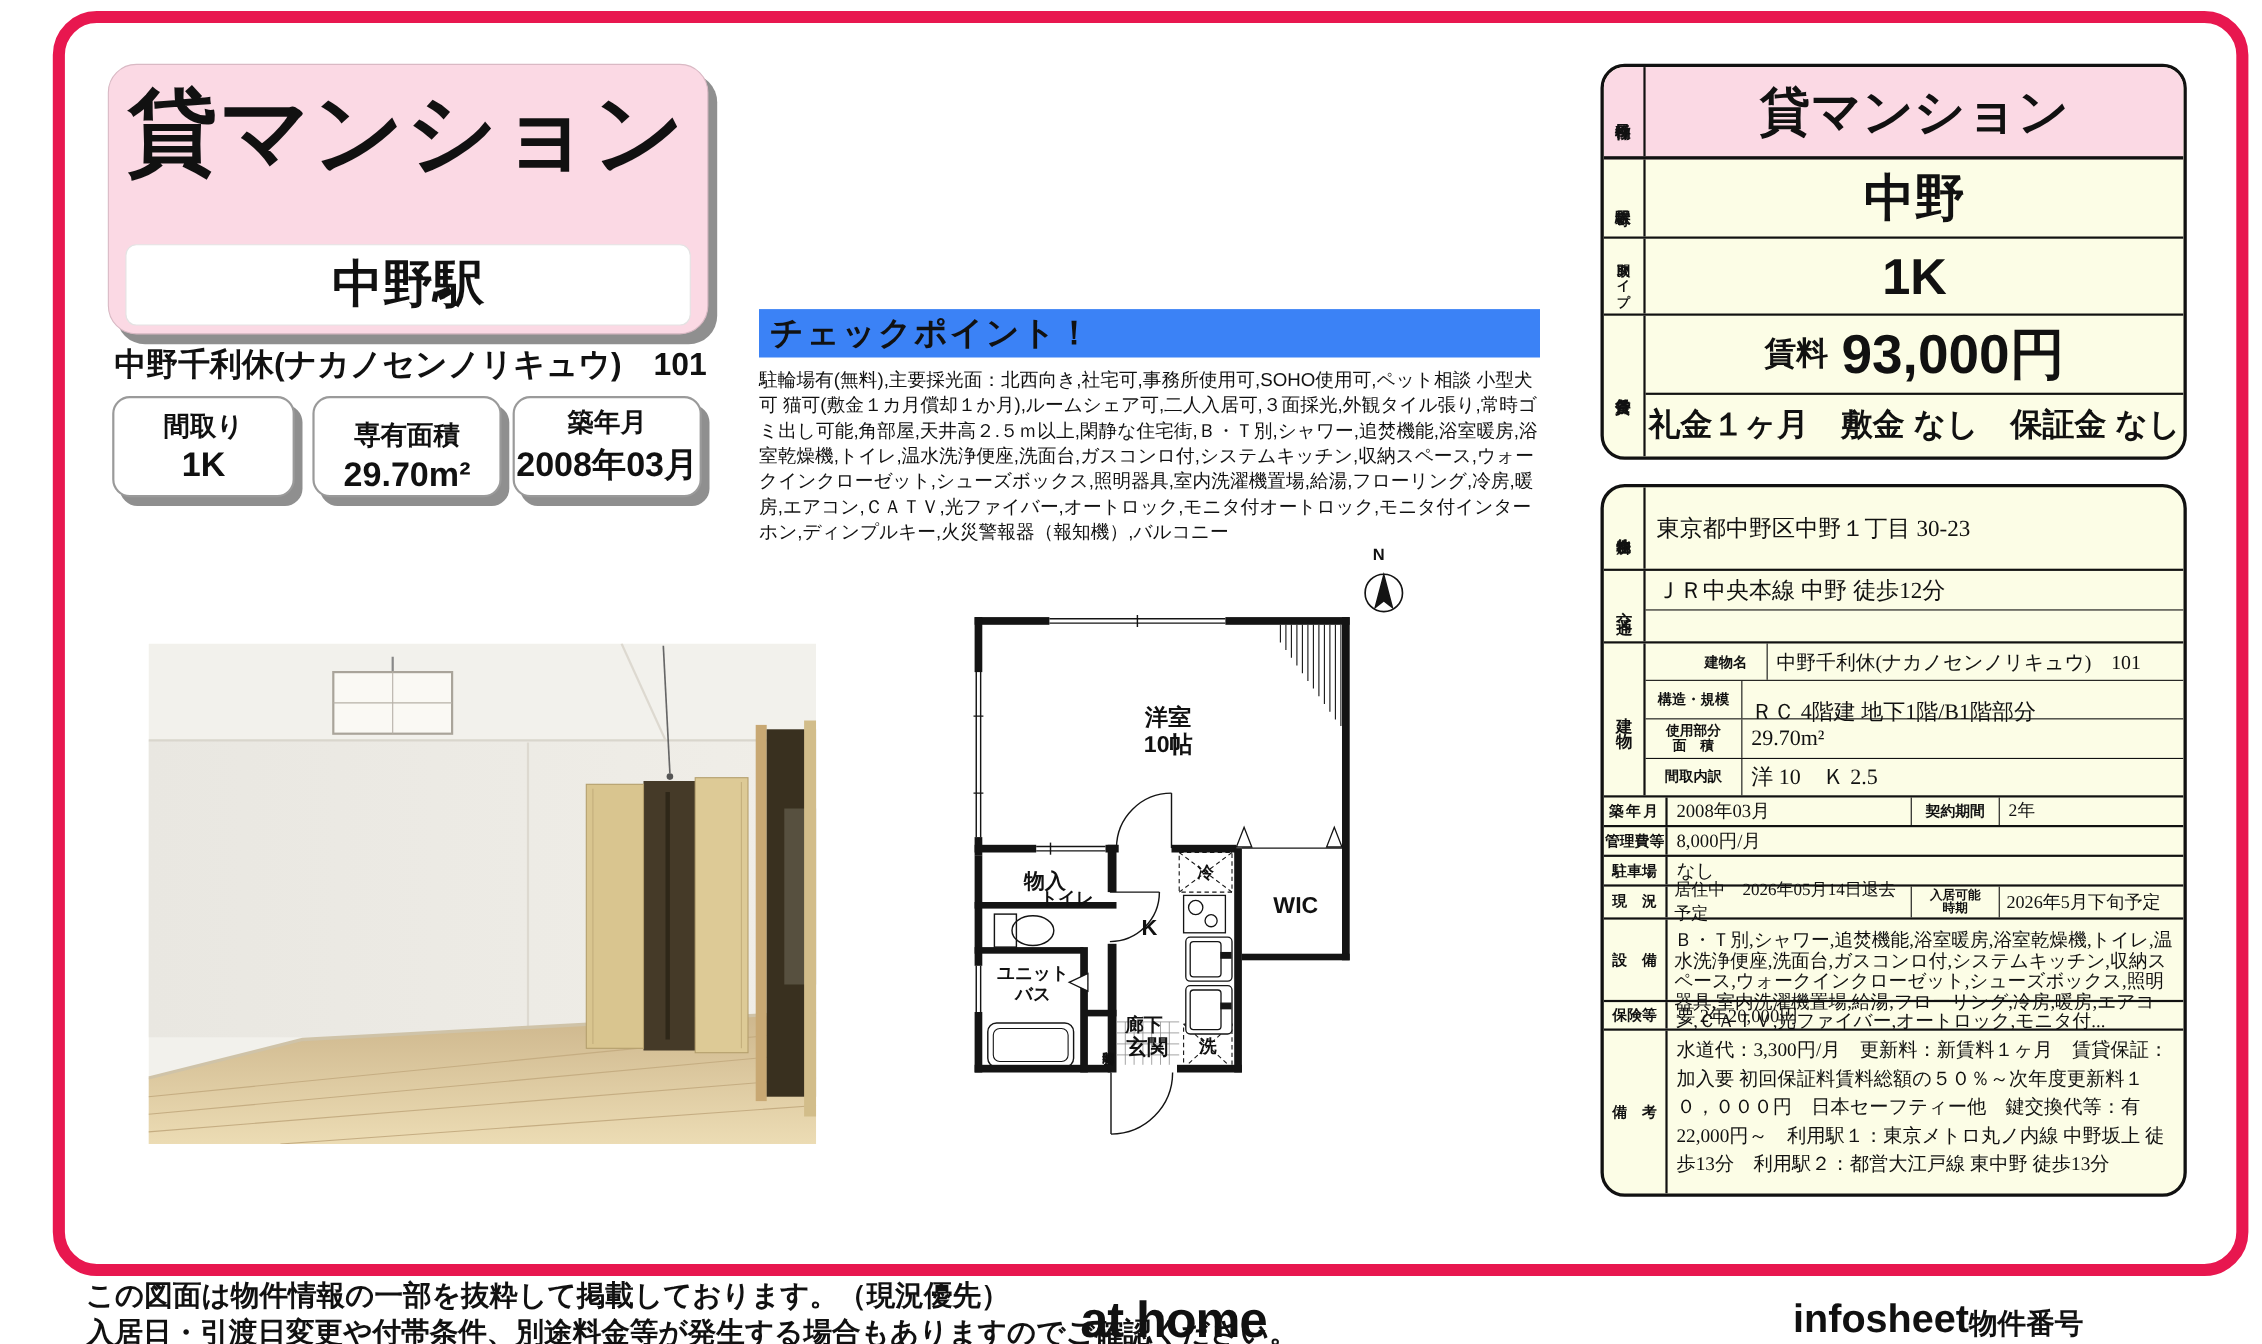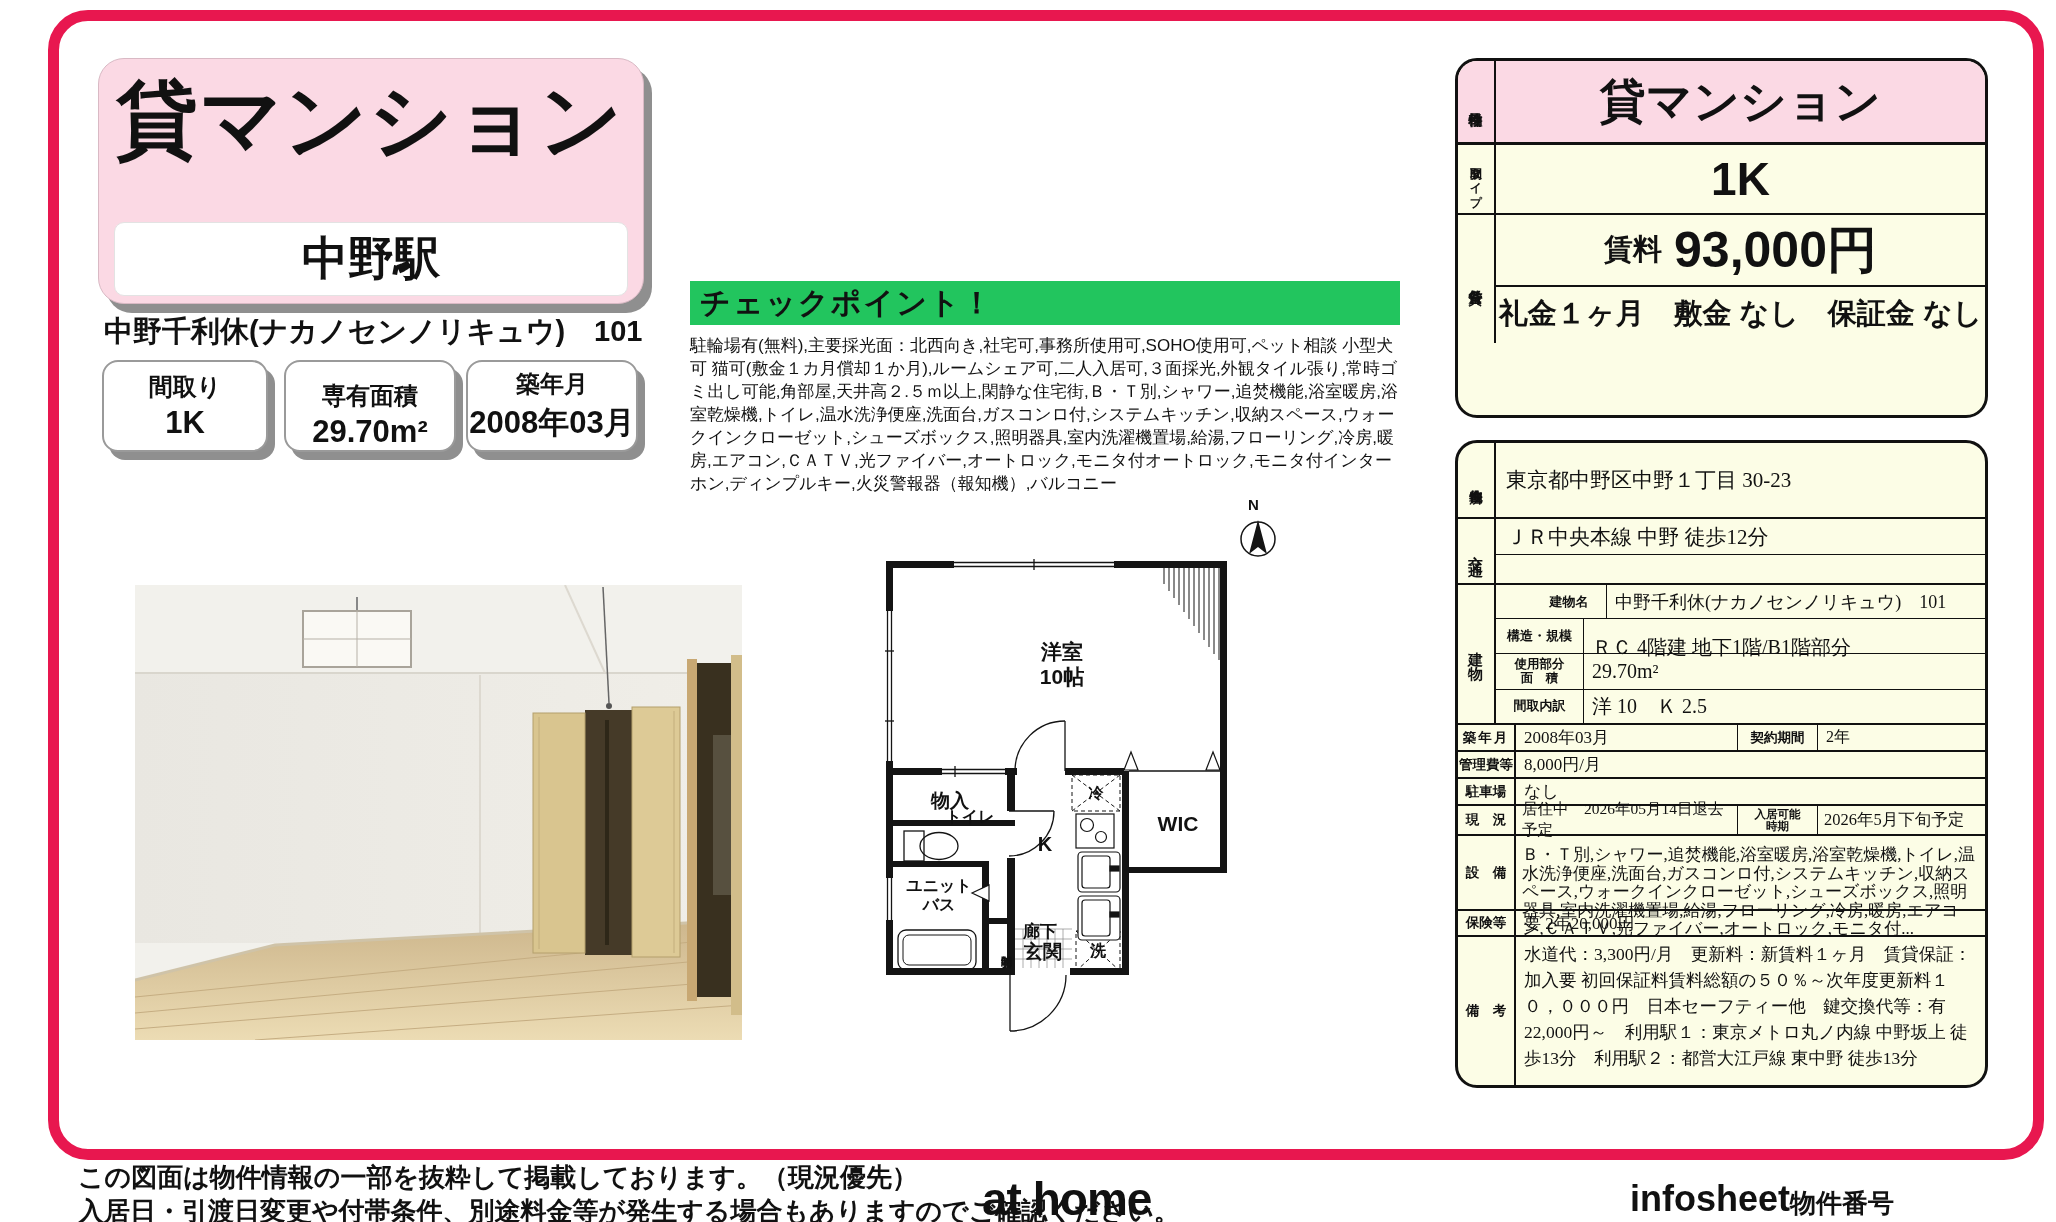--- a/index.html
+++ b/index.html
@@ -18,21 +18,21 @@
   #station-box{left:114px;top:222px;width:512px;height:72px;background:#ffffff;border-radius:10px;
               border:1px solid #e3e3e3;display:flex;align-items:center;justify-content:center;}
   #station-name{font-size:46px;font-weight:bold;}
   #building-name-line{left:104px;top:312px;width:545px;font-size:29px;font-weight:600;}
   
   .badge{background:#fff;border:2px solid #9a9a9a;border-radius:16px;box-shadow:7px 8px 0 #8f8f8f;
          display:flex;flex-direction:column;align-items:center;justify-content:center;box-sizing:border-box;}
   .badge .blabel{font-size:24px;font-weight:600;}
   .badge .bvalue{font-size:31px;font-weight:bold;margin-top:2px;}
   
-  #checkpoint-band{left:690px;top:281px;width:710px;height:44px;background:#22c55e;display:flex;align-items:center;}
+  #checkpoint-band{left:690px;top:281px;width:710px;height:44px;background:#3b82f6;display:flex;align-items:center;}
   #checkpoint-title{font-size:30px;font-weight:bold;padding-left:10px;letter-spacing:2px;}
   #checkpoint-body{left:690px;top:334px;width:714px;font-size:17px;line-height:23px;font-weight:500;}
   
   .tbl{box-sizing:border-box;border:3px solid #111;border-radius:22px;background:#fcfde6;overflow:hidden;}
   .row{display:flex;box-sizing:border-box;border-bottom:2px solid #111;}
   .row:last-child{border-bottom:none;}
   .lcell{box-sizing:border-box;border-right:2px solid #111;display:flex;align-items:center;justify-content:center;flex:none;}
   .vlabel{writing-mode:vertical-rl;text-orientation:upright;font-weight:bold;font-size:13px;line-height:1;}
   .hlabel{font-weight:bold;font-size:13.5px;text-align:center;}
   .vcell{display:flex;align-items:center;box-sizing:border-box;}
@@ -265,20 +265,26 @@
     <polygon points="26,6 17,40 26,33 35,40" fill="#141414"></polygon>
   </svg>
 
   <div id="summary-table" class="abs tbl">
     <div class="row" style="height:84px;background:#fbd9e4;border-bottom-width:3px;">
       <div class="lcell" style="width:38px;">
           <span class="vlabel" style="font-size:14px;">物件種目</span>
         </div>
       <div class="vcell center" style="flex:1;font-size:46px;font-weight:bold;">貸マンション</div>
     </div>
+    <div class="row" style="height:72px;">
+      <div class="lcell" style="width:38px;">
+          <span class="vlabel" style="font-size:14px;">最寄駅</span>
+        </div>
+      <div class="vcell center" style="flex:1;font-size:46px;font-weight:bold;">中野</div>
+    </div>
     <div class="row" style="height:70px;">
       <div class="lcell" style="width:38px;">
           <span class="vlabel" style="font-size:12px;">間取タイプ</span>
         </div>
       <div class="vcell center" style="flex:1;font-size:46px;font-weight:bold;">1K</div>
     </div>
     <div class="row" style="height:128px;">
       <div class="lcell" style="width:38px;">
           <span class="vlabel" style="font-size:14px;">賃貸条件</span>
         </div>

